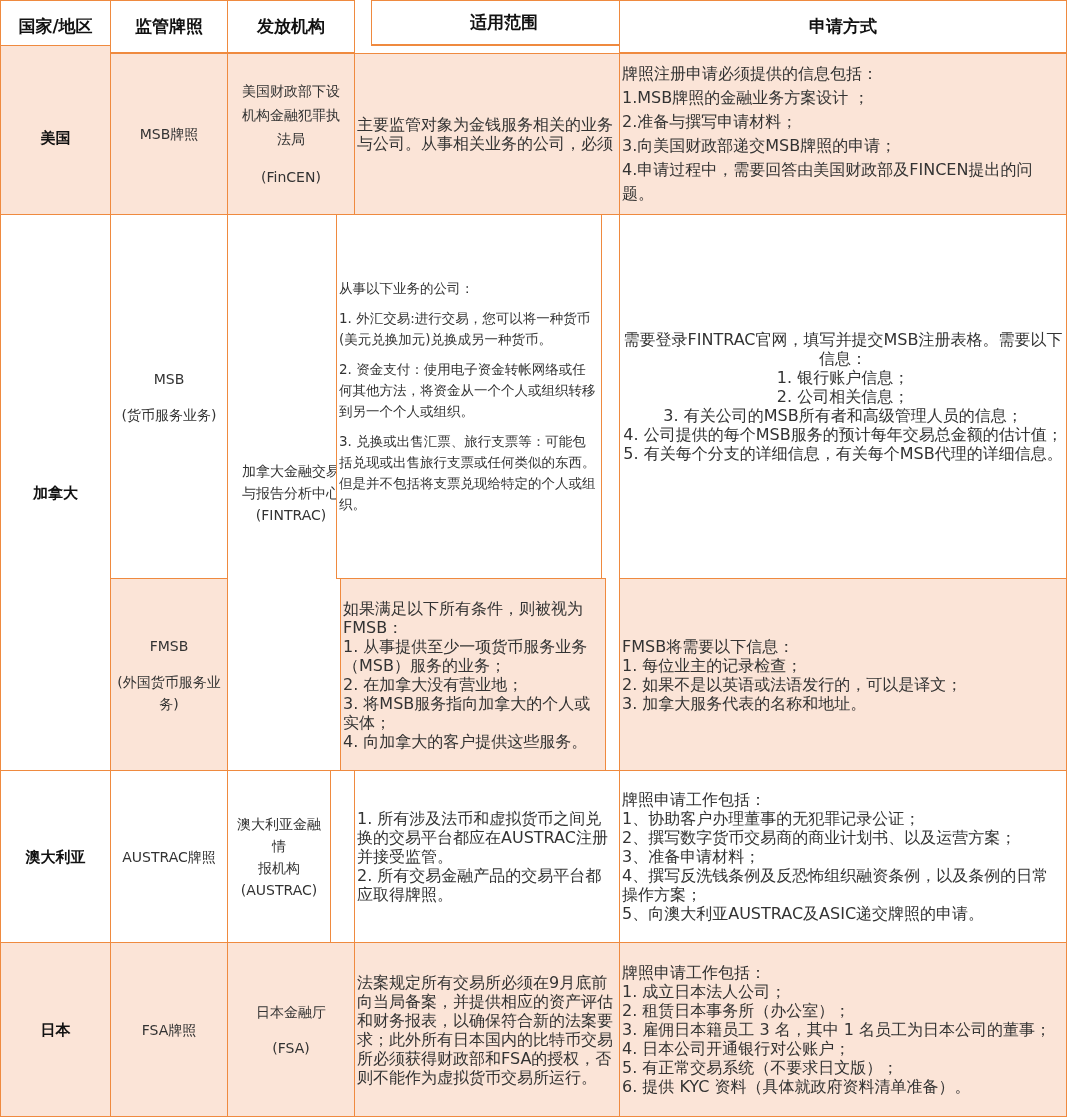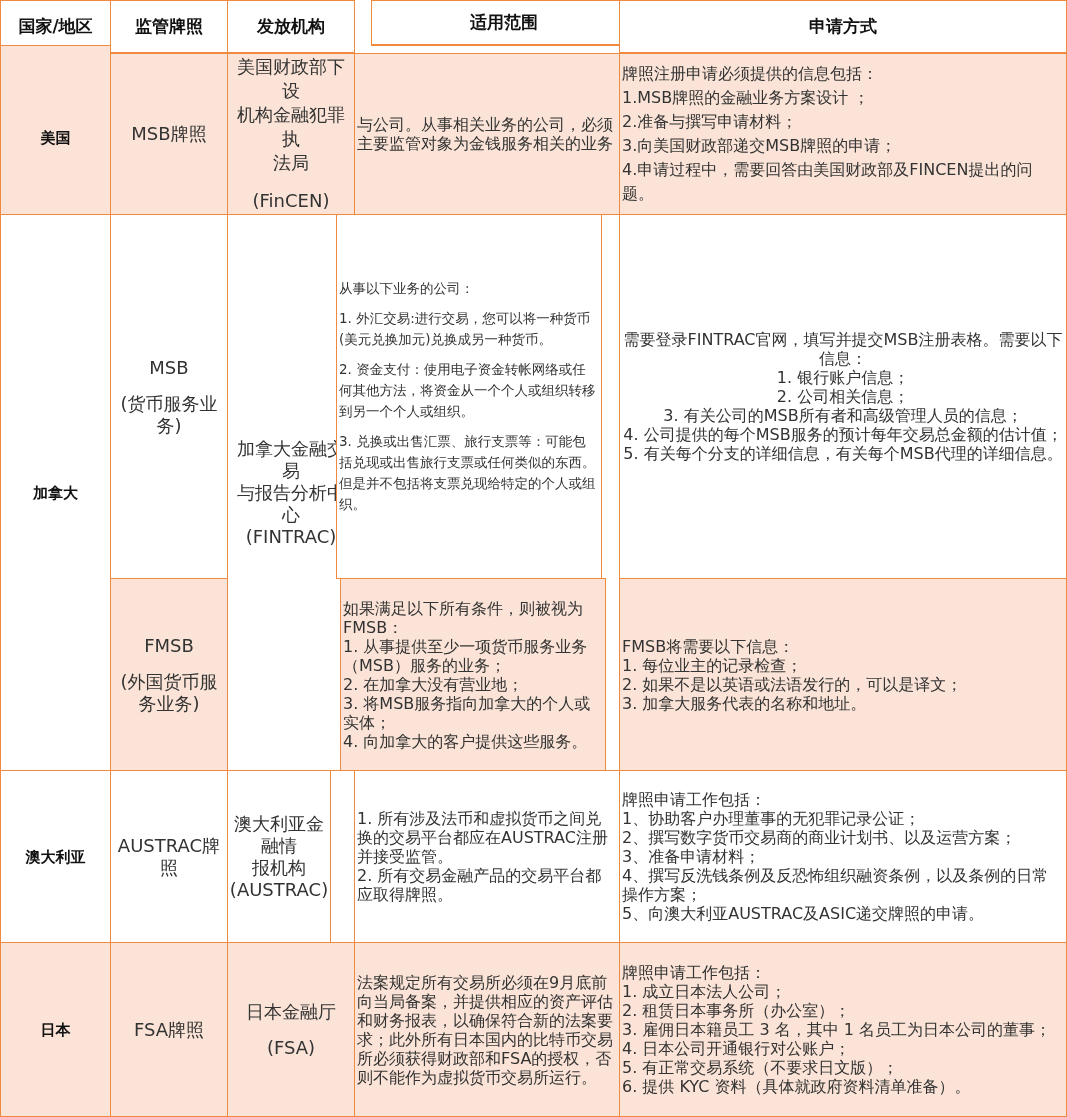--- a/index.html
+++ b/index.html
@@ -4,21 +4,21 @@
 <style>
   html, body { margin:0; padding:0; background:#ffffff; }
   body { width:1067px; height:1117px; position:relative; overflow:hidden;
          font-family:"DejaVu Sans","Liberation Sans",sans-serif; color:#222; }
   .cell { position:absolute; box-sizing:border-box; border:1px solid #ef8a3f; }
   .peach { background:#fbe4d7; }
   .white { background:#ffffff; }
   .hdr { display:flex; align-items:center; justify-content:center;
          font-weight:bold; font-size:17px; color:#111; border-bottom:2px solid #ef8a3f; }
   .center { display:flex; flex-direction:column; align-items:center; justify-content:center;
-            text-align:center; font-size:18px; color:#333; line-height:22px; padding:0 4px; }
+            text-align:center; font-size:14px; color:#333; line-height:22px; padding:0 4px; }
   .country { font-weight:bold; color:#111; font-size:15px; }
   .textcell { display:flex; flex-direction:column; justify-content:center;
               font-size:16px; line-height:19px; color:#333; padding:0 2px; }
   .para { margin:0; }
   .gap { margin-bottom:9px; }
   .loose { line-height:24px; }
   .sub { margin-top:14px; }
 </style>
 </head>
 <body>
@@ -37,22 +37,22 @@
   <div class="cell peach center" style="left:110px;top:53px;width:118px;height:162px;">
     <span>MSB牌照</span>
   </div>
   <div class="cell peach center loose" style="left:227px;top:53px;width:128px;height:162px;">
     <span>美国财政部下设</span>
     <span>机构金融犯罪执</span>
     <span>法局</span>
     <span class="sub">(FinCEN)</span>
   </div>
   <div class="cell peach textcell" style="left:354px;top:53px;width:266px;height:162px;">
+    <span>主要监管对象为金钱服务相关的业务</span>
     <span>与公司。从事相关业务的公司，必须</span>
-    <span>主要监管对象为金钱服务相关的业务</span>
   </div>
   <div class="cell peach textcell loose" style="left:619px;top:53px;width:448px;height:162px;">
     <span>牌照注册申请必须提供的信息包括：</span>
     <span>1.MSB牌照的金融业务方案设计 ；</span>
     <span>2.准备与撰写申请材料；</span>
     <span>3.向美国财政部递交MSB牌照的申请；</span>
     <span>4.申请过程中，需要回答由美国财政部及FINCEN提出的问题。</span>
   </div>
 
   <div class="cell white center country" style="left:0;top:214px;width:111px;height:557px;">

